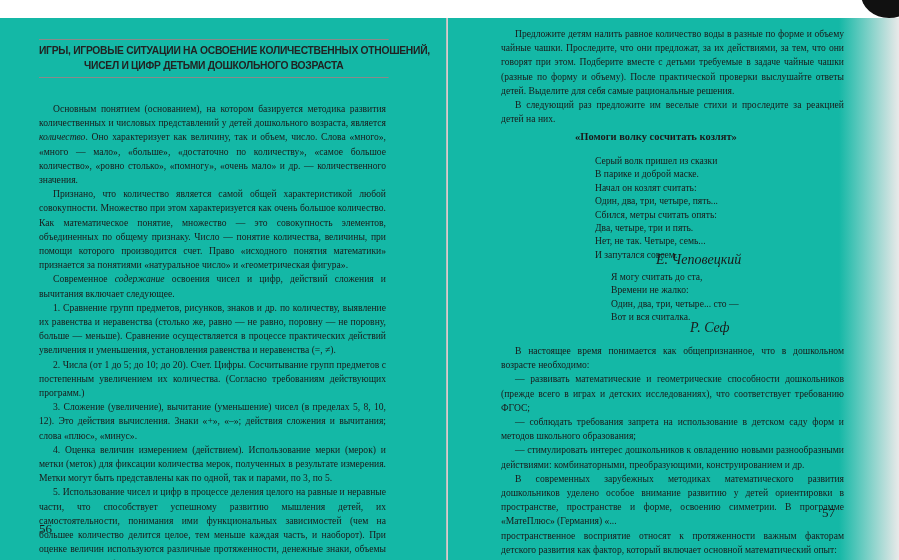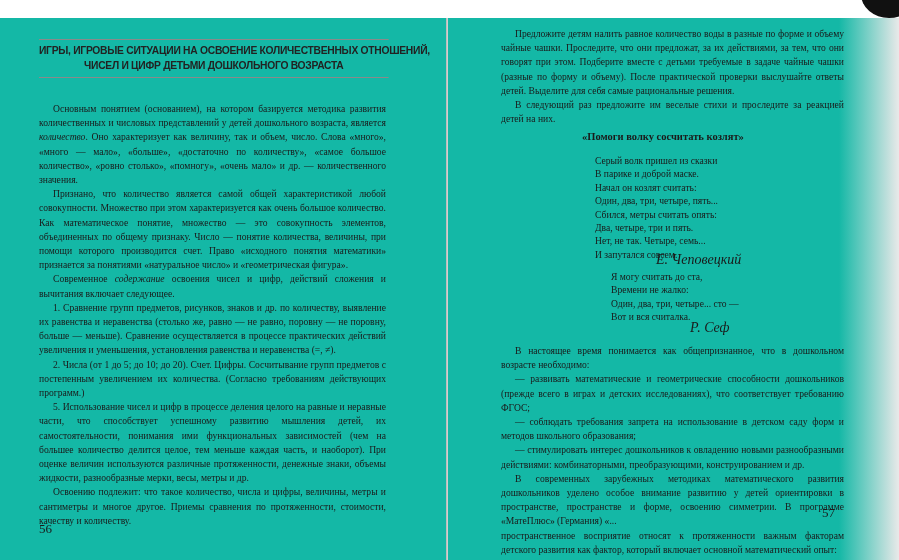--- a/index.html
+++ b/index.html
@@ -37,21 +37,20 @@
     .text-block p.noind { text-indent: 0; }
     .left-text { left: 39px; top: 84px; width: 347px; }
     .right-text { left: 501px; top: 27px; width: 343px; }
     .right-text2 { left: 501px; top: 344px; width: 343px; }
     .page-num { position: absolute; font-size: 13px; }
     .pn-left { left: 39px; top: 503px; }
     .pn-right { left: 822px; top: 505px; }
     .poem-title {
       position: absolute; left: 575px; top: 131px; font-weight: bold; font-size: 10.5px;
       white-space: nowrap;
-      margin-left: 7px;
     }
     .poem { position: absolute; left: 595px; font-size: 9.6px; line-height: 13.4px; }
     .poem1 { top: 154px; }
     .poem2 { top: 270px; margin-left: 16px; }
     .poem div.line { white-space: nowrap; }
     .author { position: absolute; font-style: italic; font-size: 14px; white-space: nowrap; }
     .author1 { left: 656px; top: 252px; }
     .author2 { left: 690px; top: 320px; }
     em { font-style: italic; }
   </style>
@@ -65,20 +64,22 @@
       <div>ИГРЫ, ИГРОВЫЕ СИТУАЦИИ НА ОСВОЕНИЕ КОЛИЧЕСТВЕННЫХ ОТНОШЕНИЙ,</div>
       <div>ЧИСЕЛ И ЦИФР ДЕТЬМИ ДОШКОЛЬНОГО ВОЗРАСТА</div>
     </div>
 
     <div class="text-block left-text">
       <p><span>Основным понятием (основанием), на котором базируется методика развития количественных и числовых представлений у детей дошкольного возраста, является </span><em>количество</em><span>. Оно характеризует как величину, так и объем, число. Слова «много», «много — мало», «больше», «достаточно по количеству», «самое большое количество», «ровно столько», «помногу», «очень мало» и др. — количественного значения.</span></p>
       <p>Признано, что количество является самой общей характеристикой любой совокупности. Множество при этом характеризуется как очень большое количество. Как математическое понятие, множество — это совокупность элементов, объединенных по общему признаку. Число — понятие количества, величины, при помощи которого производится счет. Право «исходного понятия математики» признается за понятиями «натуральное число» и «геометрическая фигура».</p>
       <p><span>Современное </span><em>содержание</em><span> освоения чисел и цифр, действий сложения и вычитания включает следующее.</span></p>
       <p>1.  Сравнение групп предметов, рисунков, знаков и др. по количеству, выявление их равенства и неравенства (столько же, равно — не равно, поровну — не поровну, больше — меньше). Сравнение осуществляется в процессе практических действий увеличения и уменьшения, установления равенства и неравенства (=, ≠).</p>
       <p>2. Числа (от 1 до 5; до 10; до 20). Счет. Цифры. Сосчитывание групп предметов с постепенным увеличением их количества. (Согласно требованиям действующих программ.)</p>
+      <p>3. Сложение (увеличение), вычитание (уменьшение) чисел (в пределах 5, 8, 10, 12). Это действия вычисления. Знаки «+», «–»; действия сложения и вычитания; слова «плюс», «минус».</p>
+      <p>4.  Оценка величин измерением (действием). Использование мерки (мерок) и метки (меток) для фиксации количества мерок, полученных в результате измерения. Метки могут быть представлены как по одной, так и парами, по 3, по 5.</p>
       <p>5.  Использование чисел и цифр в процессе деления целого на равные и неравные части, что способствует успешному развитию мышления детей, их самостоятельности, понимания ими функциональных зависимостей (чем на большее количество делится целое, тем меньше каждая часть, и наоборот). При оценке величин используются различные протяженности, денежные знаки, объемы жидкости, разнообразные мерки, весы, метры и др.</p>
       <p>Освоению подлежит: что такое количество, числа и цифры, величины, метры и сантиметры и многое другое. Приемы сравнения по протяженности, стоимости, качеству и количеству.</p>
     </div>
 
     <div class="page-num pn-left">56</div>
   </div>
 
   <div class="page page-right">
     <div class="edge-line"></div>
     <div class="shade"></div>

